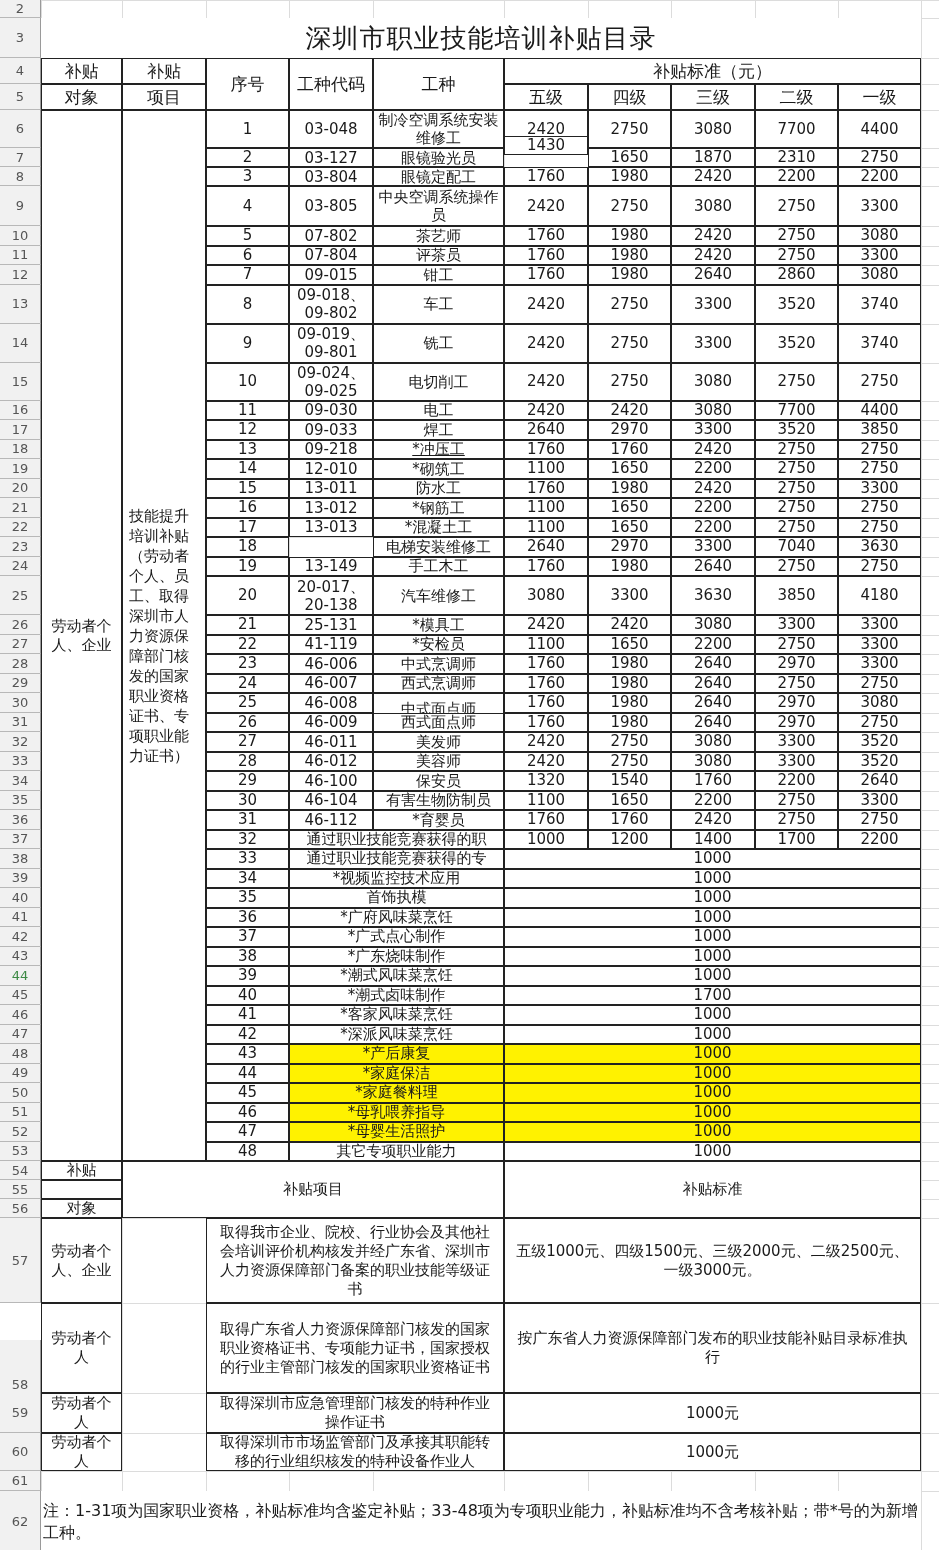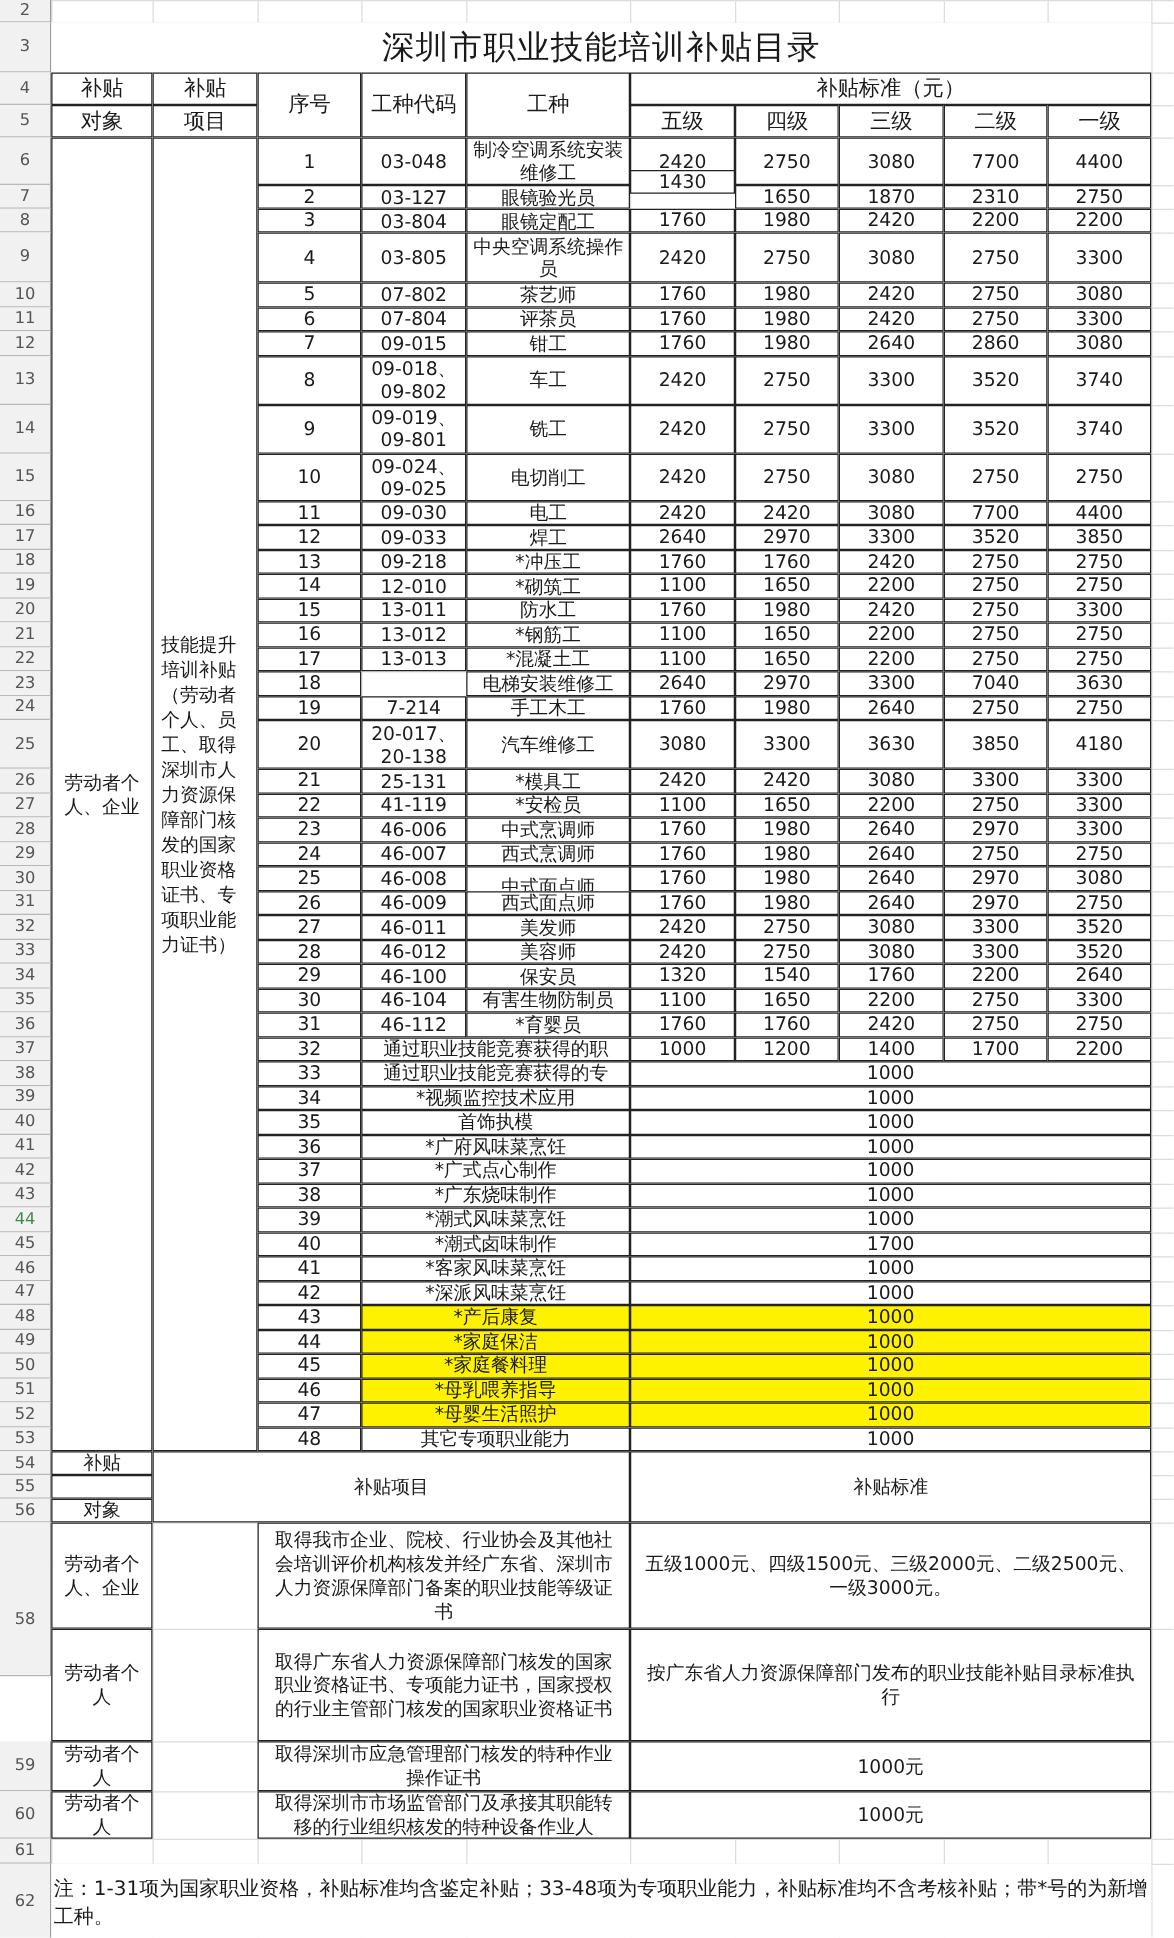--- a/index.html
+++ b/index.html
@@ -143,21 +143,21 @@
     <div class="rn" style="left: 0px; width: 41px; top: 1044px; height: 19.5px;">48</div>
     <div class="rn" style="left: 0px; width: 41px; top: 1063.5px; height: 19.5px;">49</div>
     <div class="rn" style="left: 0px; width: 41px; top: 1083px; height: 19.5px;">50</div>
     <div class="rn" style="left: 0px; width: 41px; top: 1102.5px; height: 19.5px;">51</div>
     <div class="rn" style="left: 0px; width: 41px; top: 1122px; height: 19.5px;">52</div>
     <div class="rn" style="left: 0px; width: 41px; top: 1141.5px; height: 19.5px;">53</div>
     <div class="rn" style="left: 0px; width: 41px; top: 1161px; height: 19px;">54</div>
     <div class="rn" style="left: 0px; width: 41px; top: 1180px; height: 19px;">55</div>
     <div class="rn" style="left: 0px; width: 41px; top: 1199px; height: 19px;">56</div>
     <div class="rn" style="left: 0px; width: 41px; top: 1218px; height: 85px;">57</div>
-    <div class="rn" style="left: 0px; width: 41px; top: 1251px; height: 90px;">58</div>
+    <div class="rn" style="left: 0px; width: 41px; top: 1340px; height: 90px;">58</div>
     <div class="rn" style="left: 0px; width: 41px; top: 1393px; height: 40px;">59</div>
     <div class="rn" style="left: 0px; width: 41px; top: 1433px; height: 38px;">60</div>
     <div class="rn" style="left: 0px; width: 41px; top: 1471px; height: 20px;">61</div>
     <div class="rn" style="left: 0px; width: 41px; top: 1491px; height: 62px;">62</div>
     <div class="c title" style="left: 41px; width: 880px; top: 18px; height: 40px; background: rgb(255, 255, 255);">深圳市职业技能培训补贴目录</div>
     <div class="c b" style="left: 41px; width: 81px; top: 58px; height: 26px; font-size: 17px; background: rgb(255, 255, 255);">补贴</div>
     <div class="c b" style="left: 41px; width: 81px; top: 84px; height: 26px; font-size: 17px; background: rgb(255, 255, 255);">对象</div>
     <div class="c b" style="left: 122px; width: 84px; top: 58px; height: 26px; font-size: 17px; background: rgb(255, 255, 255);">补贴</div>
     <div class="c b" style="left: 122px; width: 84px; top: 84px; height: 26px; font-size: 17px; background: rgb(255, 255, 255);">项目</div>
     <div class="c b" style="left: 206px; width: 83px; top: 58px; height: 52px; font-size: 17px; background: rgb(255, 255, 255);">序号</div>
@@ -262,21 +262,21 @@
     <div class="c b" style="left: 206px; width: 83px; top: 420px; height: 19.5px; background: rgb(255, 255, 255);">12</div>
     <div class="c b" style="left: 289px; width: 84px; top: 420px; height: 19.5px; background: rgb(255, 255, 255); line-height: 18px;">09-033</div>
     <div class="c b" style="left: 373px; width: 131px; top: 420px; height: 19.5px; background: rgb(255, 255, 255); line-height: 18px;">焊工</div>
     <div class="c b" style="left: 504px; width: 84px; top: 420px; height: 19.5px; background: rgb(255, 255, 255);">2640</div>
     <div class="c b" style="left: 588px; width: 83px; top: 420px; height: 19.5px; background: rgb(255, 255, 255);">2970</div>
     <div class="c b" style="left: 671px; width: 84px; top: 420px; height: 19.5px; background: rgb(255, 255, 255);">3300</div>
     <div class="c b" style="left: 755px; width: 83px; top: 420px; height: 19.5px; background: rgb(255, 255, 255);">3520</div>
     <div class="c b" style="left: 838px; width: 83px; top: 420px; height: 19.5px; background: rgb(255, 255, 255);">3850</div>
     <div class="c b" style="left: 206px; width: 83px; top: 439.5px; height: 19.5px; background: rgb(255, 255, 255);">13</div>
     <div class="c b" style="left: 289px; width: 84px; top: 439.5px; height: 19.5px; background: rgb(255, 255, 255); line-height: 18px;">09-218</div>
-    <div class="c b" style="left: 373px; width: 131px; top: 439.5px; height: 19.5px; background: rgb(255, 255, 255); line-height: 18px;">*冲压工</div>
+    <div class="c b" style="left: 373px; width: 131px; top: 439.5px; height: 19.5px; background: rgb(255, 255, 255); line-height: 18px; text-decoration: underline;">*冲压工</div>
     <div class="c b" style="left: 504px; width: 84px; top: 439.5px; height: 19.5px; background: rgb(255, 255, 255);">1760</div>
     <div class="c b" style="left: 588px; width: 83px; top: 439.5px; height: 19.5px; background: rgb(255, 255, 255);">1760</div>
     <div class="c b" style="left: 671px; width: 84px; top: 439.5px; height: 19.5px; background: rgb(255, 255, 255);">2420</div>
     <div class="c b" style="left: 755px; width: 83px; top: 439.5px; height: 19.5px; background: rgb(255, 255, 255);">2750</div>
     <div class="c b" style="left: 838px; width: 83px; top: 439.5px; height: 19.5px; background: rgb(255, 255, 255);">2750</div>
     <div class="c b" style="left: 206px; width: 83px; top: 459px; height: 19.5px; background: rgb(255, 255, 255);">14</div>
     <div class="c b" style="left: 289px; width: 84px; top: 459px; height: 19.5px; background: rgb(255, 255, 255); line-height: 18px;">12-010</div>
     <div class="c b" style="left: 373px; width: 131px; top: 459px; height: 19.5px; background: rgb(255, 255, 255); line-height: 18px;">*砌筑工</div>
     <div class="c b" style="left: 504px; width: 84px; top: 459px; height: 19.5px; background: rgb(255, 255, 255);">1100</div>
     <div class="c b" style="left: 588px; width: 83px; top: 459px; height: 19.5px; background: rgb(255, 255, 255);">1650</div>
@@ -309,21 +309,21 @@
     <div class="c b" style="left: 838px; width: 83px; top: 517.5px; height: 19.5px; background: rgb(255, 255, 255);">2750</div>
     <div class="c b" style="left: 206px; width: 83px; top: 537px; height: 19.5px; background: rgb(255, 255, 255);">18</div>
     <div class="c b" style="left: 289px; width: 84px; top: 537px; height: 35px; background: rgb(255, 255, 255); line-height: 18px; margin-top: 38px;">13-036</div>
     <div class="c b" style="left: 373px; width: 131px; top: 537px; height: 19.5px; background: rgb(255, 255, 255); line-height: 18px;">电梯安装维修工</div>
     <div class="c b" style="left: 504px; width: 84px; top: 537px; height: 19.5px; background: rgb(255, 255, 255);">2640</div>
     <div class="c b" style="left: 588px; width: 83px; top: 537px; height: 19.5px; background: rgb(255, 255, 255);">2970</div>
     <div class="c b" style="left: 671px; width: 84px; top: 537px; height: 19.5px; background: rgb(255, 255, 255);">3300</div>
     <div class="c b" style="left: 755px; width: 83px; top: 537px; height: 19.5px; background: rgb(255, 255, 255);">7040</div>
     <div class="c b" style="left: 838px; width: 83px; top: 537px; height: 19.5px; background: rgb(255, 255, 255);">3630</div>
     <div class="c b" style="left: 206px; width: 83px; top: 556.5px; height: 19.5px; background: rgb(255, 255, 255);">19</div>
-    <div class="c b" style="left: 289px; width: 84px; top: 556.5px; height: 19.5px; background: rgb(255, 255, 255); line-height: 18px;">7-214</div>
+    <div class="c b" style="left: 289px; width: 84px; top: 556.5px; height: 19.5px; background: rgb(255, 255, 255); line-height: 18px;">13-149</div>
     <div class="c b" style="left: 373px; width: 131px; top: 556.5px; height: 19.5px; background: rgb(255, 255, 255); line-height: 18px;">手工木工</div>
     <div class="c b" style="left: 504px; width: 84px; top: 556.5px; height: 19.5px; background: rgb(255, 255, 255);">1760</div>
     <div class="c b" style="left: 588px; width: 83px; top: 556.5px; height: 19.5px; background: rgb(255, 255, 255);">1980</div>
     <div class="c b" style="left: 671px; width: 84px; top: 556.5px; height: 19.5px; background: rgb(255, 255, 255);">2640</div>
     <div class="c b" style="left: 755px; width: 83px; top: 556.5px; height: 19.5px; background: rgb(255, 255, 255);">2750</div>
     <div class="c b" style="left: 838px; width: 83px; top: 556.5px; height: 19.5px; background: rgb(255, 255, 255);">2750</div>
     <div class="c b" style="left: 206px; width: 83px; top: 576px; height: 39px; background: rgb(255, 255, 255);">20</div>
     <div class="c b" style="left: 289px; width: 84px; top: 576px; height: 39px; background: rgb(255, 255, 255); line-height: 18px;">20-017、20-138</div>
     <div class="c b" style="left: 373px; width: 131px; top: 576px; height: 39px; background: rgb(255, 255, 255); line-height: 18px;">汽车维修工</div>
     <div class="c b" style="left: 504px; width: 84px; top: 576px; height: 39px; background: rgb(255, 255, 255);">3080</div>

